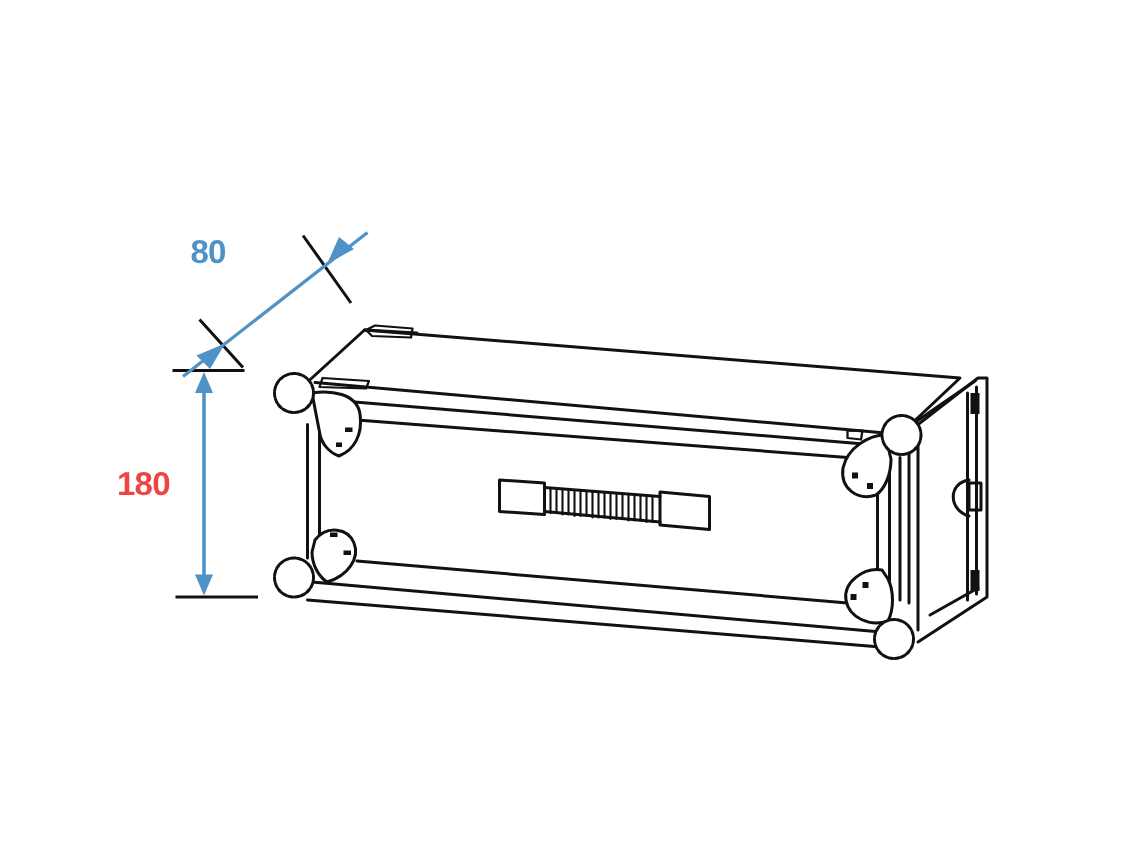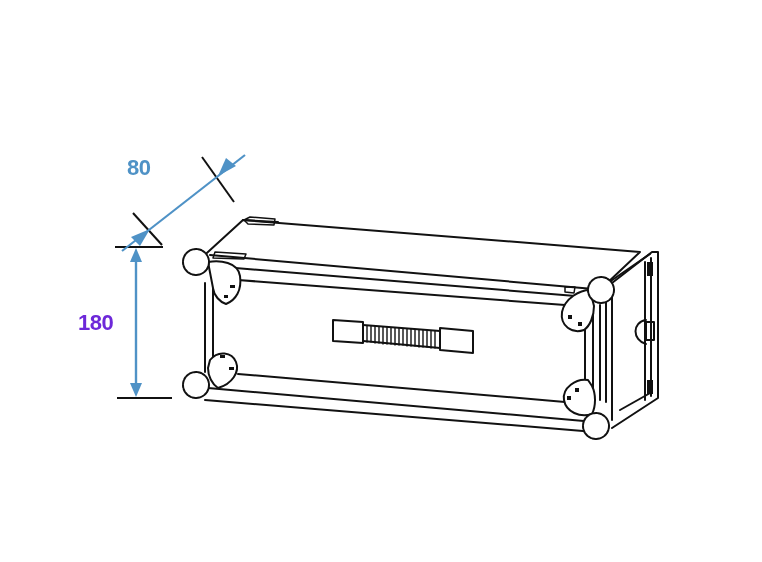--- a/index.html
+++ b/index.html
@@ -118,14 +118,14 @@
 
     <g>
       <line x1="117" y1="398" x2="172" y2="398" stroke="#111" stroke-width="2"></line>
       <line x1="136" y1="258" x2="136" y2="388" stroke="#4f92c6" stroke-width="2.4"></line>
       <polygon points="136,248 130,262 142,262" fill="#4f92c6"></polygon>
       <polygon points="136,397 130,383 142,383" fill="#4f92c6"></polygon>
     </g>
   </svg>
 
   <div class="dim-label" style="left:127px; top:155px; color:#4f92c6;">80</div>
-  <div class="dim-label" style="left:78px; top:310px; color:#6d28d9;">180</div>
+  <div class="dim-label" style="left:78px; top:310px; color:#ef4444;">180</div>
 </div>
 
 </body></html>

